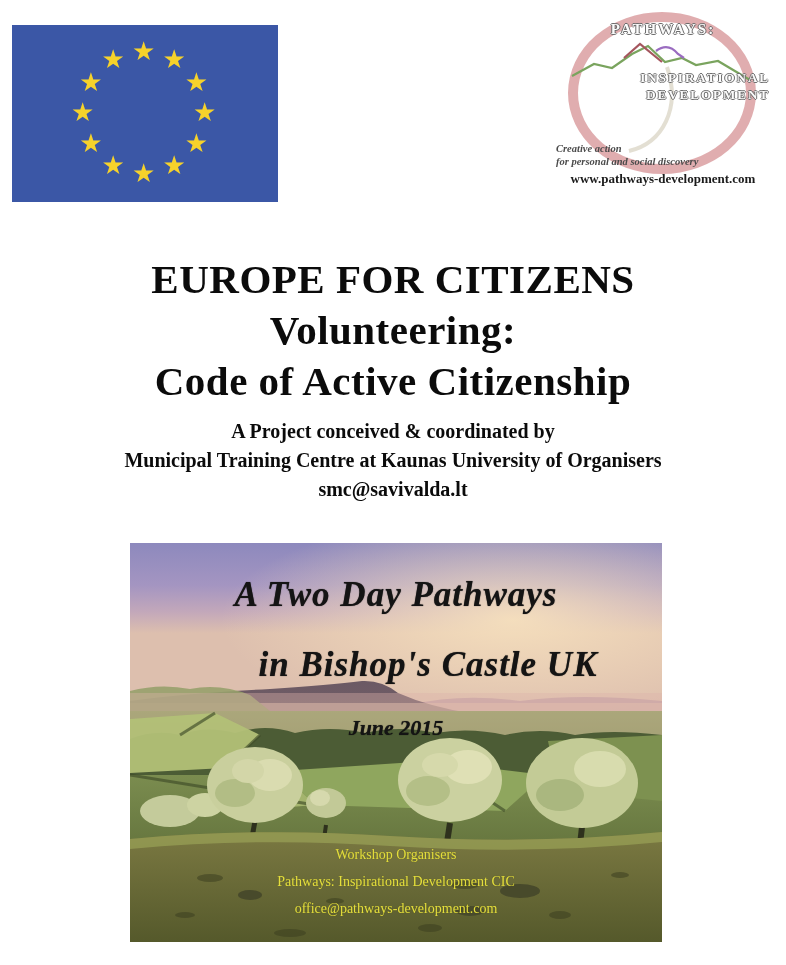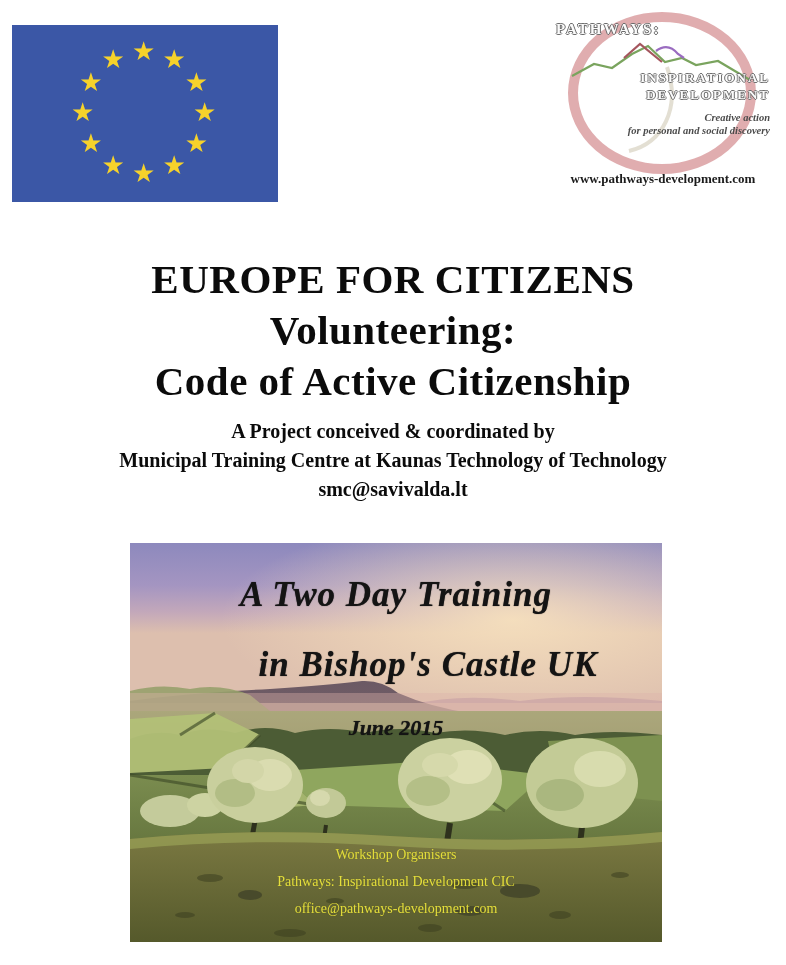--- a/index.html
+++ b/index.html
@@ -10,29 +10,29 @@
   .eu-flag{position:absolute;left:12px;top:25px;width:266px;height:177px;
            background:var(--flag-blue,#3b57a6);}
   .eu-flag .star{position:absolute;font-size:26px;line-height:26px;
                  color:var(--flag-star,#f6d22b);}
 
   
   .logo{position:absolute;left:556px;top:8px;width:214px;height:200px;}
   .logo-ring{position:absolute;left:12px;top:4px;width:168px;height:142px;
              border:10px solid var(--logo-ring,#d8989b);border-radius:50%;opacity:.8;}
   .logo-swoosh{position:absolute;left:45px;top:45px;}
-  .logo-title{position:absolute;left:0;top:13px;width:100%;
+  .logo-title{position:absolute;left:0;top:13px;width:100%;text-align:center;
               font-weight:bold;font-size:15px;letter-spacing:2px;color:#fbfbfb;
               text-shadow:1px 0 0 #6d6d6d,-1px 0 0 #6d6d6d,0 1px 0 #6d6d6d,0 -1px 0 #6d6d6d;}
   .logo-line{position:absolute;left:0;width:100%;text-align:right;
              font-weight:bold;font-size:13px;letter-spacing:2px;color:#fbfbfb;
              text-shadow:1px 0 0 #6d6d6d,-1px 0 0 #6d6d6d,0 1px 0 #6d6d6d,0 -1px 0 #6d6d6d;}
   .logo-l1{top:62px;} .logo-l2{top:79px;}
-  .logo-tag{position:absolute;left:0;width:100%;text-align:right;
-            font-style:italic;font-weight:bold;font-size:10.5px;color:#4b4b4b;}
+  .logo-tag{position:absolute;left:0;width:100%;text-align:left;
+            font-style:italic;font-weight:bold;font-size:10.5px;color:#4b4b4b;margin-top:31px;}
   .logo-t1{top:104px;} .logo-t2{top:117px;}
   .logo-web{position:absolute;left:0;top:163px;width:100%;text-align:center;
             font-weight:bold;font-size:13px;color:#1b1b1b;}
   .logo-ridge{position:absolute;left:14px;top:30px;}
 
   
   .title-block{position:absolute;left:0;top:254px;width:100%;text-align:center;
                color:var(--title-text,#0b0b0b);}
   .title-line{font-weight:bold;font-size:41px;line-height:51px;letter-spacing:.5px;}
   .subtitle-block{position:absolute;left:0;top:417px;width:100%;text-align:center;
@@ -93,21 +93,21 @@
     <div class="logo-web">www.pathways-development.com</div>
   </div>
 
   <div class="title-block">
     <div class="title-line">EUROPE FOR CITIZENS</div>
     <div class="title-line">Volunteering:</div>
     <div class="title-line">Code of Active Citizenship</div>
   </div>
   <div class="subtitle-block">
     <div class="subtitle-line">A Project conceived &amp; coordinated by</div>
-    <div class="subtitle-line">Municipal Training Centre at Kaunas Technology of Technology</div>
+    <div class="subtitle-line">Municipal Training Centre at Kaunas University of Organisers</div>
     <div class="subtitle-line">smc@savivalda.lt</div>
   </div>
 
   <div class="poster">
     <svg width="532" height="399" viewBox="0 0 532 399" preserveAspectRatio="none">
       <defs>
         <linearGradient id="sky" x1="0" y1="0" x2="0" y2="1">
           <stop offset="0" stop-color="#8d89bd"></stop>
           <stop offset="0.22" stop-color="#a495c1"></stop>
           <stop offset="0.36" stop-color="#c3a8ba"></stop>
@@ -180,21 +180,21 @@
           <ellipse cx="490" cy="332" rx="9" ry="3"></ellipse>
         <ellipse cx="300" cy="385" rx="12" ry="4"></ellipse>
           <ellipse cx="55" cy="372" rx="10" ry="3"></ellipse>
       </g>
       <g fill="#484a2b">
         <ellipse cx="390" cy="348" rx="20" ry="7"></ellipse>
           <ellipse cx="340" cy="368" rx="14" ry="5"></ellipse>
         <ellipse cx="120" cy="352" rx="12" ry="5"></ellipse>
       </g>
     </svg>
-    <div class="poster-text pt1">A Two Day Training</div>
+    <div class="poster-text pt1">A Two Day Pathways</div>
     <div class="poster-text pt2">in Bishop's Castle UK</div>
     <div class="poster-text pt3">June 2015</div>
     <div class="org-text og1">Workshop Organisers</div>
     <div class="org-text og2">Pathways: Inspirational Development CIC</div>
     <div class="org-text og3">office@pathways-development.com</div>
   </div>
 
 </div>
 
 </body></html>

